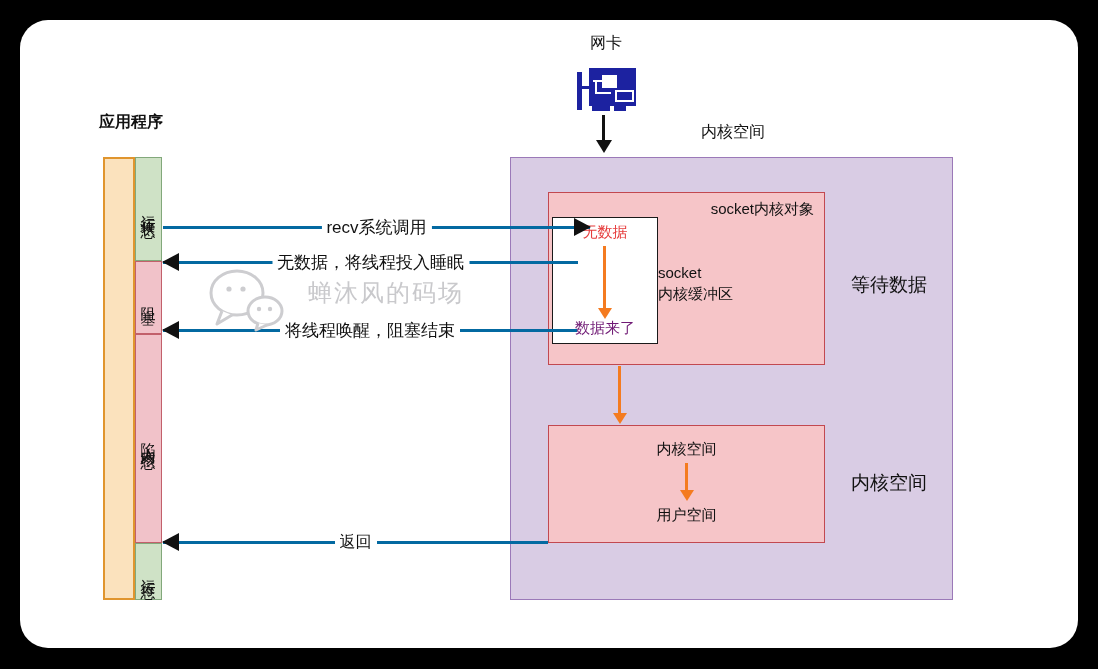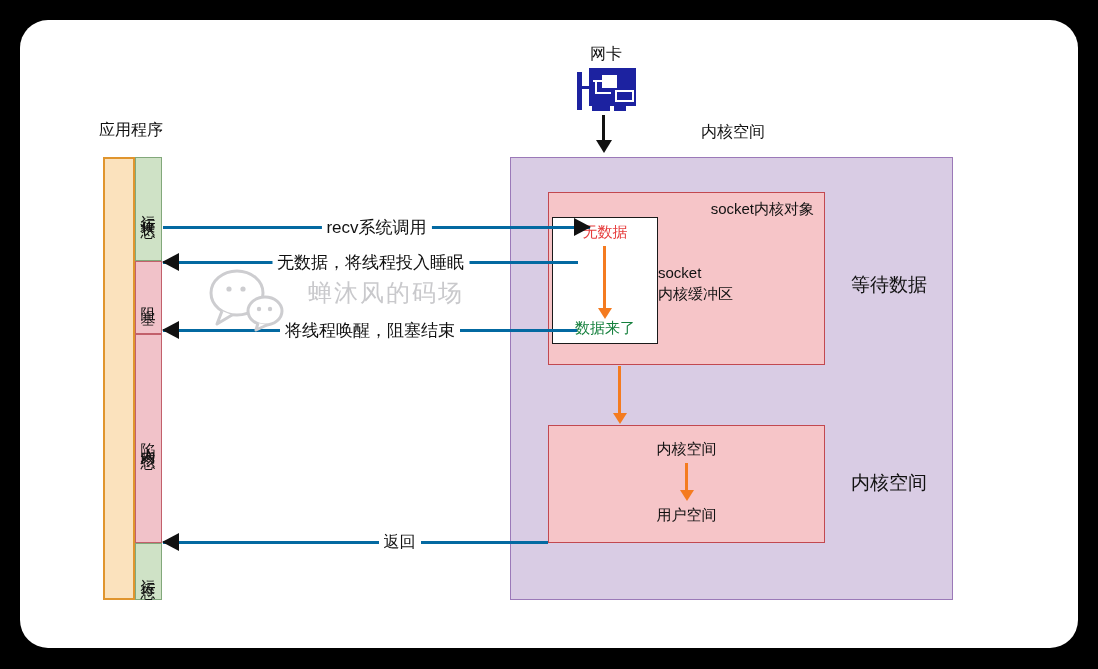--- a/index.html
+++ b/index.html
@@ -41,21 +41,21 @@
   }
   .socket-box{left:528px;top:172px;width:277px;height:173px;text-align:right;}
   .copy-box{left:528px;top:405px;width:277px;height:118px;}
   .socket-title{position:absolute;right:10px;top:7px;font-size:15px;color:#111;}
   .white-box{
     position:absolute;left:532px;top:197px;width:106px;height:127px;
     background:#fff;border:1.5px solid #1a1a1a;box-sizing:border-box;
   }
   .wb-text{position:absolute;width:100%;text-align:center;font-size:15px;white-space:nowrap;}
   .no-data{top:5px;color:#e63c3c;}
-  .data-arrived{bottom:5px;color:#15803d;}
+  .data-arrived{bottom:5px;color:#701a75;}
   .buffer-label{
     position:absolute;left:638px;top:242px;width:120px;
     font-size:15px;line-height:21px;color:#111;
   }
   .side-label{position:absolute;font-size:19px;color:#111;white-space:nowrap;}
   .copy-inner{position:absolute;width:100%;text-align:center;font-size:15px;color:#111;}
 
   
   .harrow{position:absolute;height:3px;background:#0369a1;}
   .hd{position:absolute;width:0;height:0;border-style:solid;}
@@ -74,42 +74,42 @@
   .vh-black{border-width:13px 8.5px 0 8.5px;border-color:#111 transparent transparent transparent;}
   .vh-orange{bottom:-10px;border-width:11px 7px 0 7px;border-color:#f47b20 transparent transparent transparent;}
 
   .watermark-text{position:absolute;left:288px;top:257px;font-size:24px;color:#c9c9cc;letter-spacing:2px;white-space:nowrap;}
 </style>
 </head>
 <body>
 
 <div class="card">
 
-  <div class="label" style="left:546px;top:24px;width:80px;text-align:center;">网卡</div>
+  <div class="label" style="left:546px;top:13px;width:80px;text-align:center;">网卡</div>
 
   <svg class="abs" style="left:556px;top:46px;" width="62" height="48" viewBox="0 0 62 48">
     <rect x="1" y="6" width="5" height="38" fill="#1c22a0"></rect>
     <rect x="6" y="20" width="8" height="3" fill="#1c22a0"></rect>
     <rect x="13" y="2" width="47" height="38" fill="#1c22a0"></rect>
     <rect x="26" y="9" width="15" height="13" fill="#ffffff"></rect>
     <rect x="17" y="14" width="9" height="2" fill="#ffffff"></rect>
     <rect x="19" y="16" width="2" height="12" fill="#ffffff"></rect>
     <rect x="19" y="26" width="16" height="2" fill="#ffffff"></rect>
     <rect x="40" y="25" width="17" height="10" fill="#1c22a0" stroke="#ffffff" stroke-width="2"></rect>
     <rect x="16" y="40" width="18" height="5" fill="#1c22a0"></rect>
     <rect x="38" y="40" width="12" height="5" fill="#1c22a0"></rect>
   </svg>
 
   <div class="varrow v-black" style="left:582px;top:95px;height:26px;">
     <span class="vhead vh-black"></span>
   </div>
 
   <div class="label" style="left:663px;top:102px;width:100px;text-align:center;">内核空间</div>
 
-  <div class="label" style="left:79px;top:100px;">应用程序</div>
+  <div class="label" style="left:79px;top:92px;font-weight:bold;">应用程序</div>
 
   <div class="orange-bar"></div>
 
   <div class="seg seg-green" style="top:137px;height:104px;">
     <span class="vtext">运行状态</span>
   </div>
   <div class="seg seg-pink" style="top:241px;height:73px;">
     <span class="vtext">阻塞</span>
   </div>
   <div class="seg seg-pink" style="top:314px;height:209px;">
@@ -164,21 +164,21 @@
     <span class="alabel">无数据，将线程投入睡眠</span>
   </div>
 
   <div class="harrow" style="left:143px;top:308.5px;width:414px;">
     <span class="hd hd-l"></span>
     <span class="alabel">将线程唤醒，阻塞结束</span>
   </div>
 
   <div class="harrow" style="left:143px;top:520.5px;width:385px;">
     <span class="hd hd-l"></span>
-    <span class="alabel" style="font-size:16px;margin-left:44px;">返回</span>
+    <span class="alabel" style="font-size:16px;">返回</span>
   </div>
 
   <svg class="abs" style="left:186px;top:248px;" width="86" height="64" viewBox="0 0 86 64">
     <ellipse cx="31" cy="25" rx="26" ry="22" fill="none" stroke="#cdcdd0" stroke-width="3"></ellipse>
     <path d="M16 43 L11 56 L26 47" fill="#ffffff" stroke="#cdcdd0" stroke-width="3" stroke-linejoin="round"></path>
     <ellipse cx="59" cy="43" rx="17" ry="14" fill="#ffffff" stroke="#cdcdd0" stroke-width="3"></ellipse>
     <path d="M52 55 L50 62 L61 57" fill="#ffffff" stroke="#cdcdd0" stroke-width="3" stroke-linejoin="round"></path>
     <circle cx="23" cy="21" r="2.6" fill="#cdcdd0"></circle>
     <circle cx="37" cy="21" r="2.6" fill="#cdcdd0"></circle>
     <circle cx="53" cy="41" r="2.2" fill="#cdcdd0"></circle>

